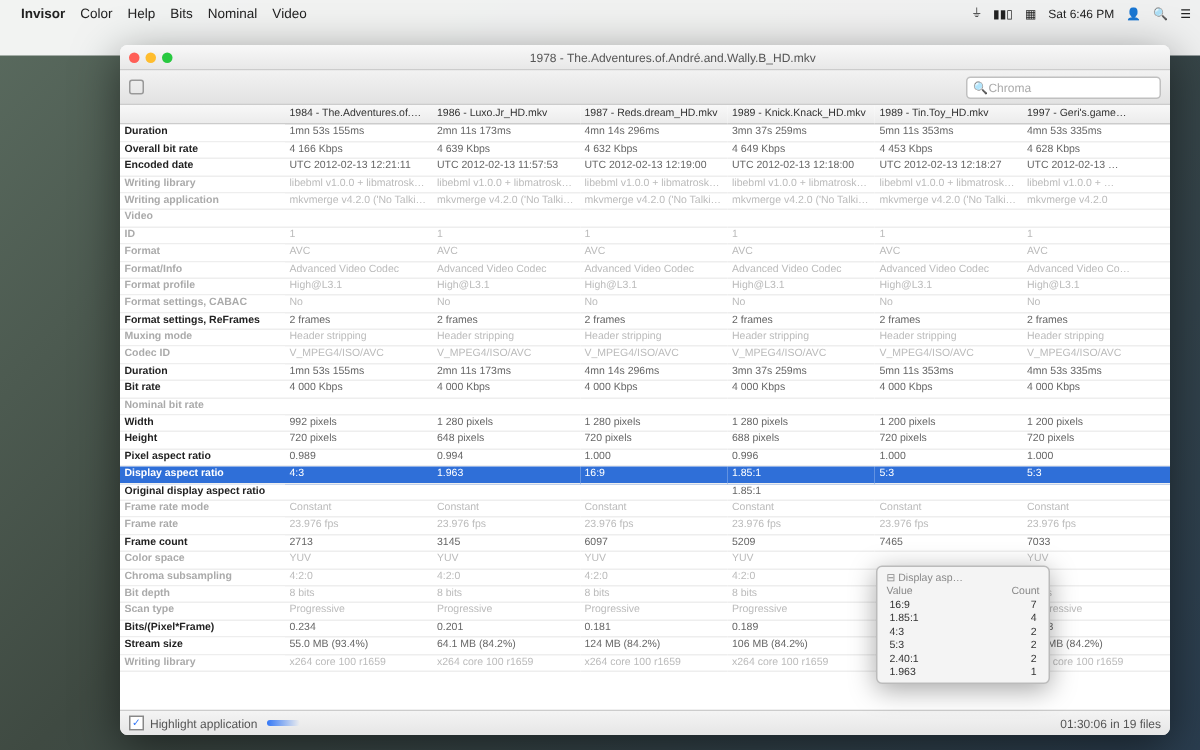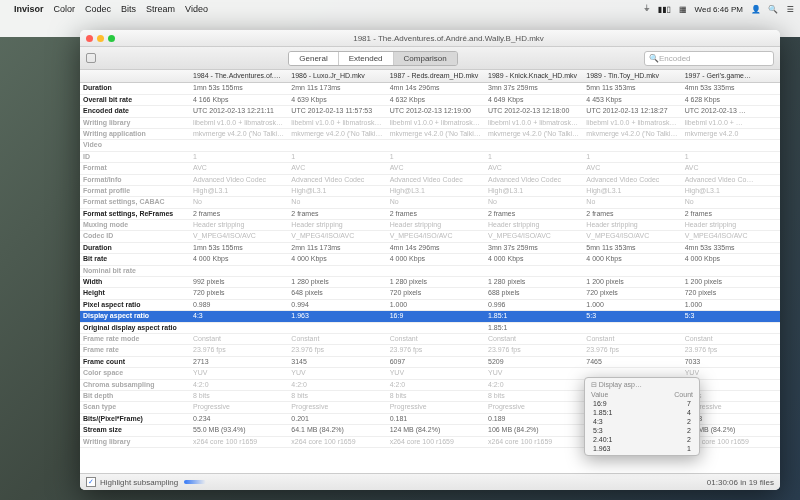--- a/index.html
+++ b/index.html
@@ -37,54 +37,47 @@
 .popup .pr{display:flex;justify-content:space-between;padding:1px 6px}
 .sq{width:8px;height:8px;border:1px solid #999;border-radius:2px;margin-right:6px}
 </style>
 </head>
 <body>
 
 <div class="menubar">
   <span class="apple"></span>
   <span class="item" style="font-weight:600">Invisor</span>
   <span class="item">Color</span>
-  <span class="item">Codec</span>
+  <span class="item">Help</span>
   <span class="item">Bits</span>
-  <span class="item">Stream</span>
+  <span class="item">Nominal</span>
   <span class="item">Video</span>
   <span class="right">
     <span>⏚</span>
     <span>▮▮▯</span>
     <span>▦</span>
-    <span>Wed 6:46 PM</span>
+    <span>Sat 6:46 PM</span>
     <span>👤</span>
     <span>🔍</span>
     <span>☰</span>
   </span>
 </div>
 
 <div class="window">
   <div class="titlebar">
     <div class="lights">
       <div class="light red"></div>
       <div class="light yel"></div>
       <div class="light grn"></div>
     </div>
-    <span class="title">1981 - The.Adventures.of.André.and.Wally.B_HD.mkv</span>
+    <span class="title">1978 - The.Adventures.of.André.and.Wally.B_HD.mkv</span>
   </div>
   <div class="toolbar">
     <span class="sq"></span>
-    <div style="flex:1;display:flex;justify-content:center">
-      <div class="seg">
-        <span>General</span>
-        <span>Extended</span>
-        <span class="active">Comparison</span>
-      </div>
-    </div>
-    <div class="search">🔍 <span>Encoded</span></div>
+    <div class="search">🔍 <span>Chroma</span></div>
   </div>
 
   <div class="body">
     <div class="grid" id="grid">
         <div class="hdr rh"></div>
         <div class="hdr">1984 - The.Adventures.of.An…</div>
         <div class="hdr">1986 - Luxo.Jr_HD.mkv</div>
         <div class="hdr">1987 - Reds.dream_HD.mkv</div>
         <div class="hdr">1989 - Knick.Knack_HD.mkv</div>
         <div class="hdr">1989 - Tin.Toy_HD.mkv</div>
@@ -311,21 +304,21 @@
         <div class="cf">x264 core 100 r1659</div>
         <div class="cf">x264 core 100 r1659</div>
         <div class="cf">x264 core 100 r1659</div>
         <div class="cf"></div>
         <div class="cf">x264 core 100 r1659</div>
       </div>
   </div>
 
   <div class="footer">
     <span class="chk">✓</span>
-    <span>Highlight subsampling</span>
+    <span>Highlight application</span>
     <span style="margin-left:6px;width:22px;height:4px;background:linear-gradient(to right,#3478f6,#eee);border-radius:2px"></span>
     <span class="r">01:30:06 in 19 files</span>
   </div>
 </div>
 
 <div class="popup">
   <div class="ph">
       <span>⊟ <span>Display asp…</span></span>
     </div>
   <div class="ph">

